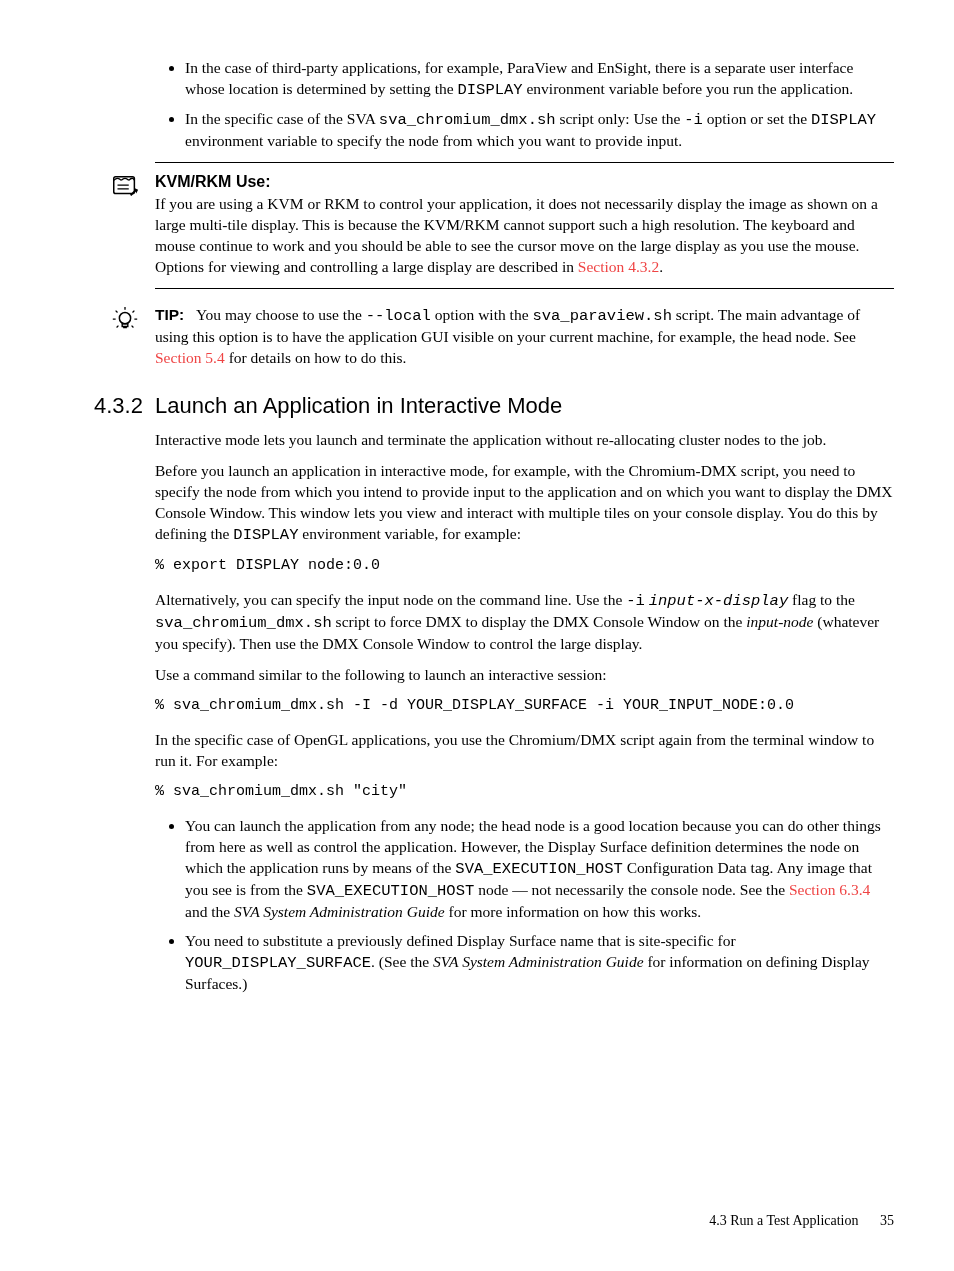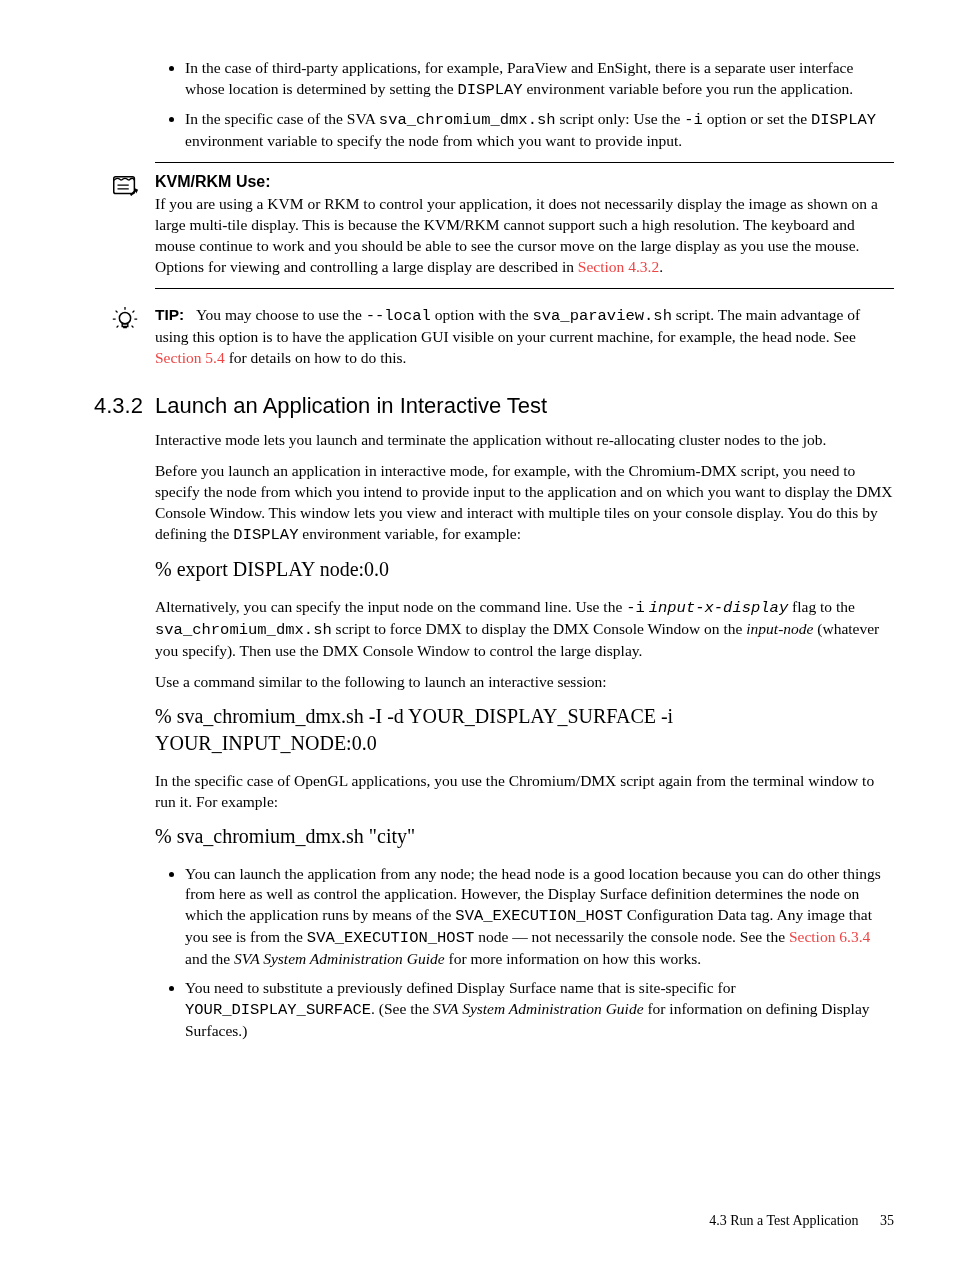--- a/index.html
+++ b/index.html
@@ -68,24 +68,24 @@
     padding-left: 34px;
     box-sizing: border-box;
   }
   .section-title {
     font-family: Arial, Helvetica, sans-serif;
     font-size: 22px;
     font-weight: 400;
   }
   .para { margin: 0 0 10px 0; }
   pre.cmd {
-    font-family: Liberation Serif, serif;
+    font-family: Liberation Mono, monospace;
     margin: 8px 0 14px 0;
     white-space: pre-wrap;
-    font-size: 20px;
+    font-size: 15px;
   }
   .footer {
     position: absolute;
     bottom: 40px;
     right: 60px;
     font-size: 14px;
     text-align: center;
   }
   .footer .pg { margin-left: 18px; }
 </style>
@@ -131,21 +131,21 @@
         <path d="M16 2 v3 M6 6 l2 2 M26 6 l-2 2 M3 15 h3 M26 15 h3 M7 24 l2 -2 M25 24 l-2 -2" stroke="#000" stroke-width="1.4"></path>
       </svg>
     </span>
     <p class="para">
       <span class="sans-bold">TIP:</span>&nbsp;&nbsp;&nbsp;<span>You may choose to use the </span><span class="code">--local</span><span> option with the </span><span class="code">sva_paraview.sh</span><span> script. The main advantage of using this option is to have the application GUI visible on your current machine, for example, the head node. See </span><span class="link">Section 5.4</span><span> for details on how to do this.</span>
     </p>
   </div>
 
   <div class="section-row">
     <div class="section-num">4.3.2</div>
-    <div class="section-title">Launch an Application in Interactive Test</div>
+    <div class="section-title">Launch an Application in Interactive Mode</div>
   </div>
 
   <div class="text-col">
     <p class="para">Interactive mode lets you launch and terminate the application without re-allocating cluster nodes to the job.</p>
     <p class="para">
       <span>Before you launch an application in interactive mode, for example, with the Chromium-DMX script, you need to specify the node from which you intend to provide input to the application and on which you want to display the DMX Console Window. This window lets you view and interact with multiple tiles on your console display. You do this by defining the </span><span class="code">DISPLAY</span><span> environment variable, for example:</span>
     </p>
     <pre class="cmd">% export DISPLAY node:0.0</pre>
 
     <p class="para">

